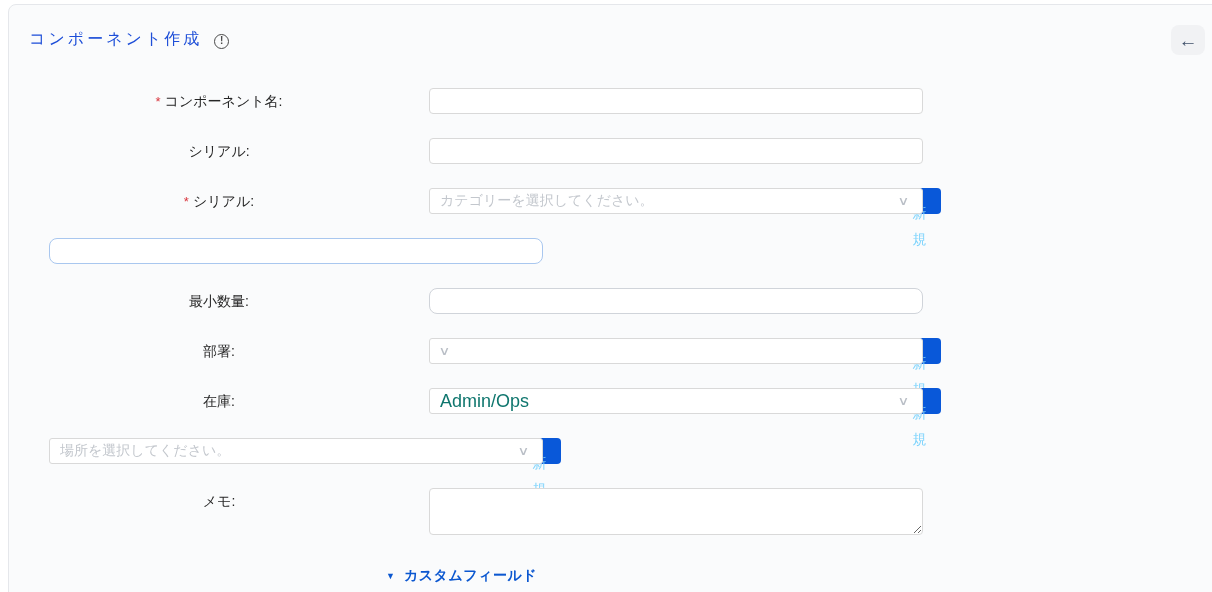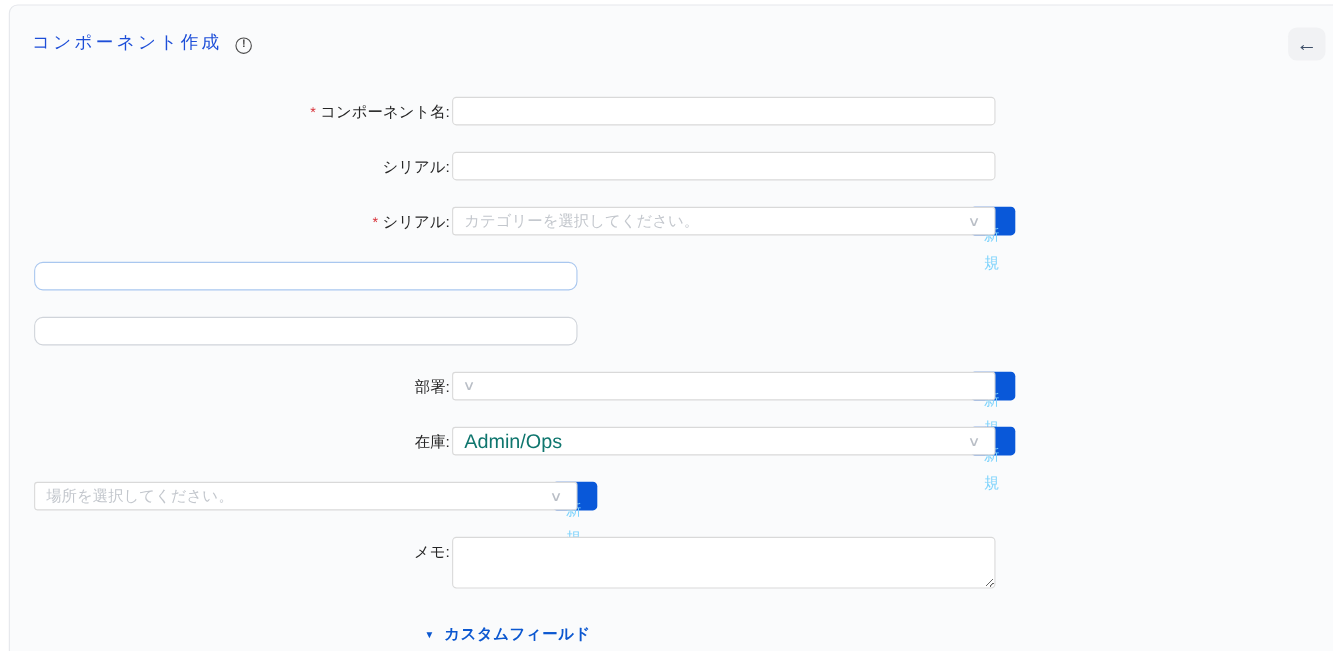--- a/index.html
+++ b/index.html
@@ -23,26 +23,26 @@
   .back-btn {
     position:absolute; left:1162px; top:20px; width:34px; height:30px;
     background:#f1f2f4; border:none; border-radius:8px; cursor:pointer;
     display:flex; align-items:center; justify-content:center;
     font-size:19px; font-weight:700; color:#3e4f68; line-height:1;
   }
 
   .form { }
   .row { display:flex; align-items:flex-start; margin-bottom:24px; }
   .lbl {
-    width:380px; text-align:right; font-size:14px; color:#262626;
+    width:380px; text-align:center; font-size:14px; color:#262626;
     padding-top:5px; line-height:16px; white-space:nowrap;
   }
   .req { color:#d9363e; margin-right:4px; font-size:13px; }
 
-  .ctrl { margin-left:2px; width:461px; }
+  .ctrl { margin-left:20px; width:461px; }
 
   input.txt, .select, textarea.memo {
     width:494px; background:#ffffff; border:1px solid #d9d9d9;
     font-size:14px; color:#262626; outline:none;
   }
   input.txt { height:26px; border-radius:4px; padding:0 10px; }
   input.num { height:26px; width:494px; background:#fff; border:1px solid #d0d4da;
     border-radius:8px; padding:0 10px; font-size:14px; color:#262626; outline:none; }
   input.num.focused { border-color:#a9c7ef; }
 
@@ -105,20 +105,21 @@
         </div>
       </div>
       <button class="new-btn">新規</button>
     </div>
 
     <div class="row">
       <div class="ctrl"><input class="num focused" type="text" value="" style=""></div>
     </div>
 
     <div class="row">
+      <div class="lbl"><span>最小数量:</span></div>
       <div class="ctrl"><input class="num" type="text" value="" style=""></div>
     </div>
 
     <div class="row">
       <div class="lbl"><span>部署:</span></div>
       <div class="ctrl">
         <div class="select">
           <span class="chev">∨</span>
         </div>
       </div>

